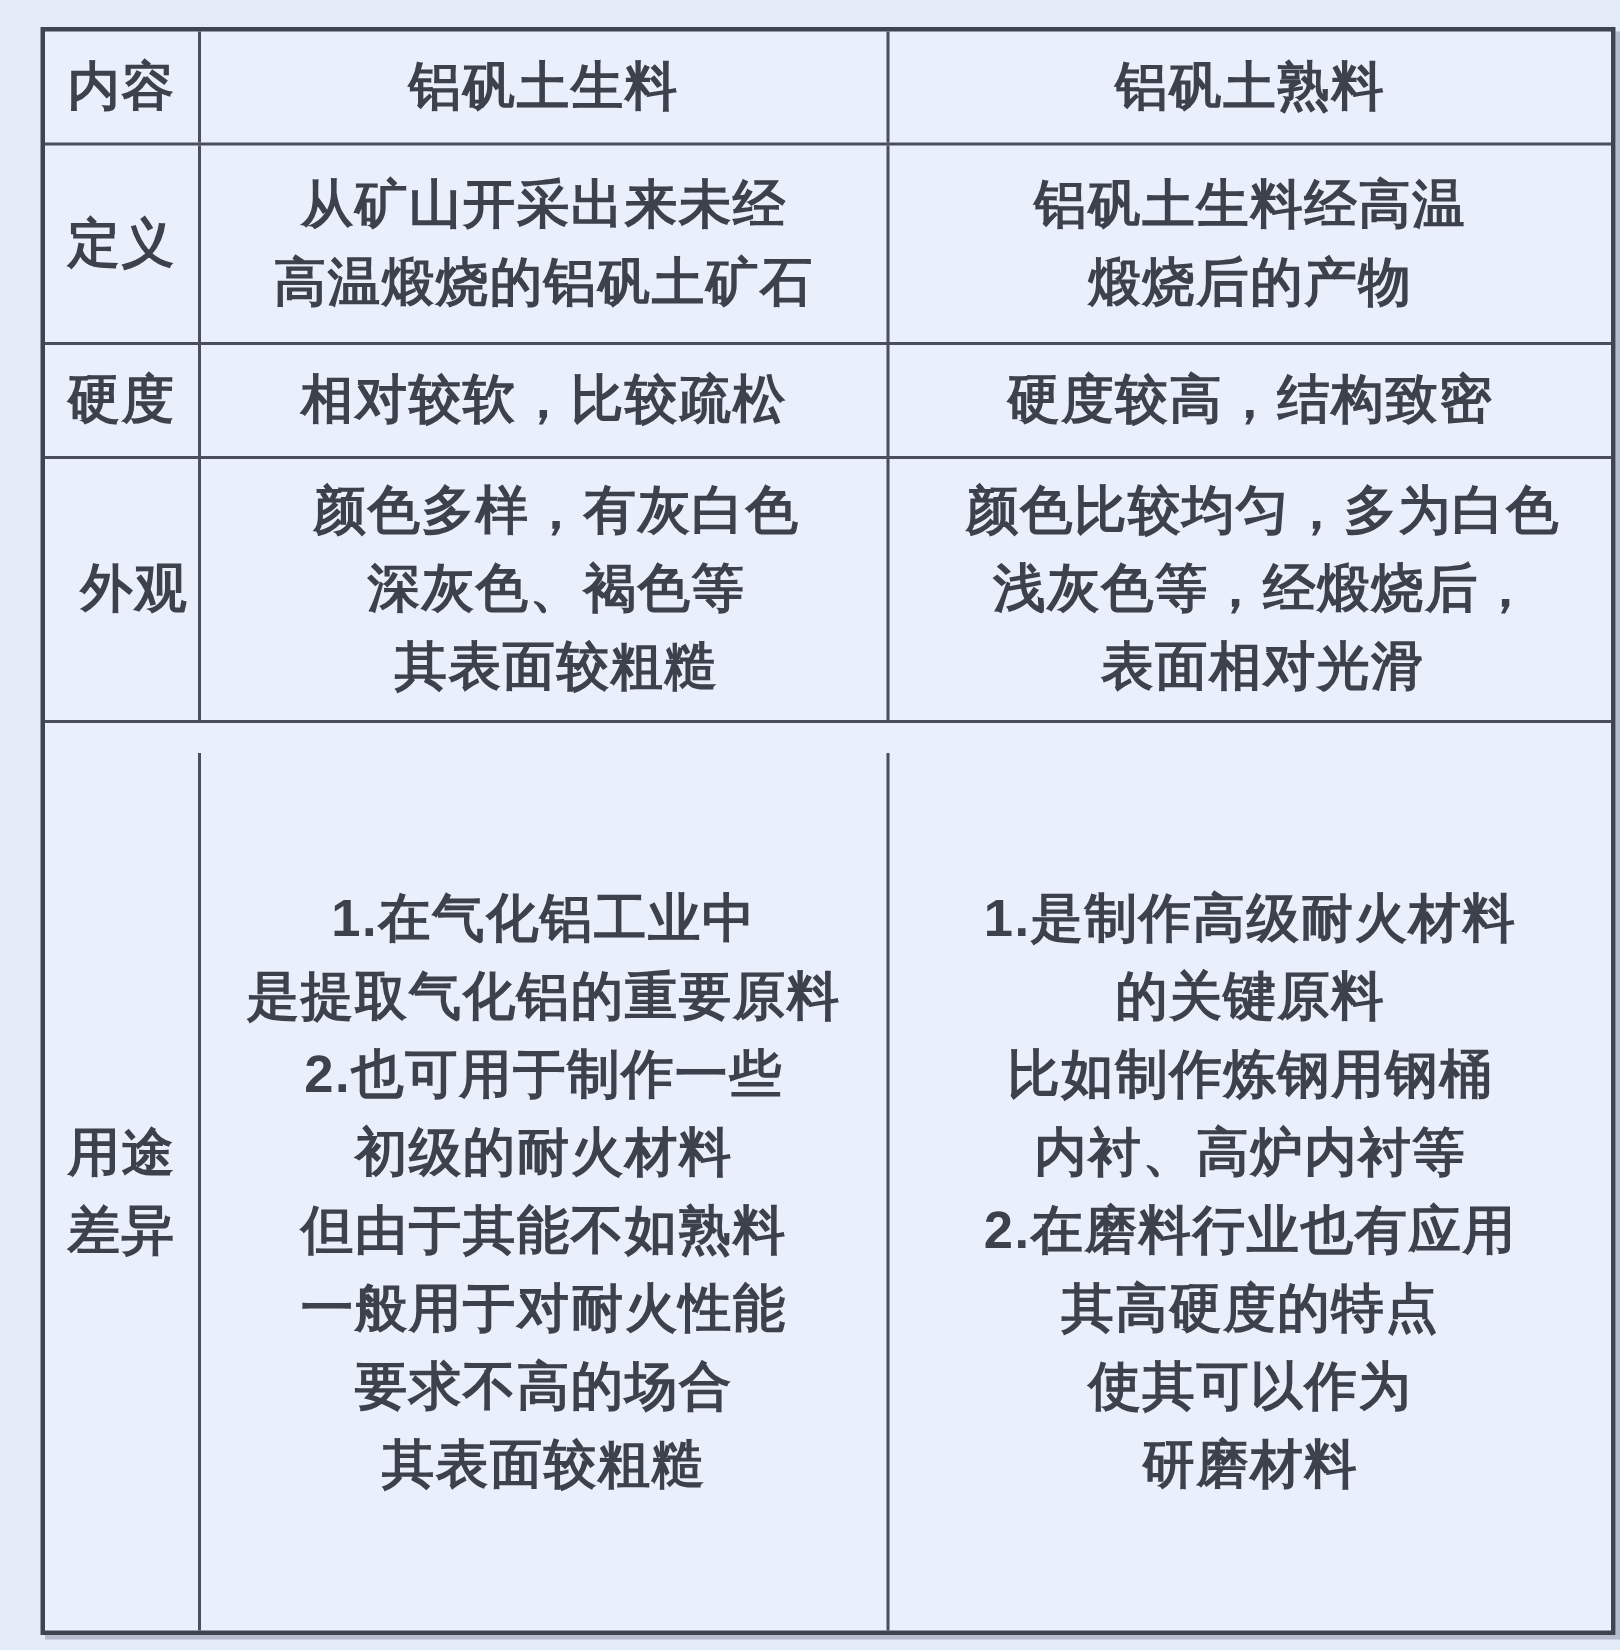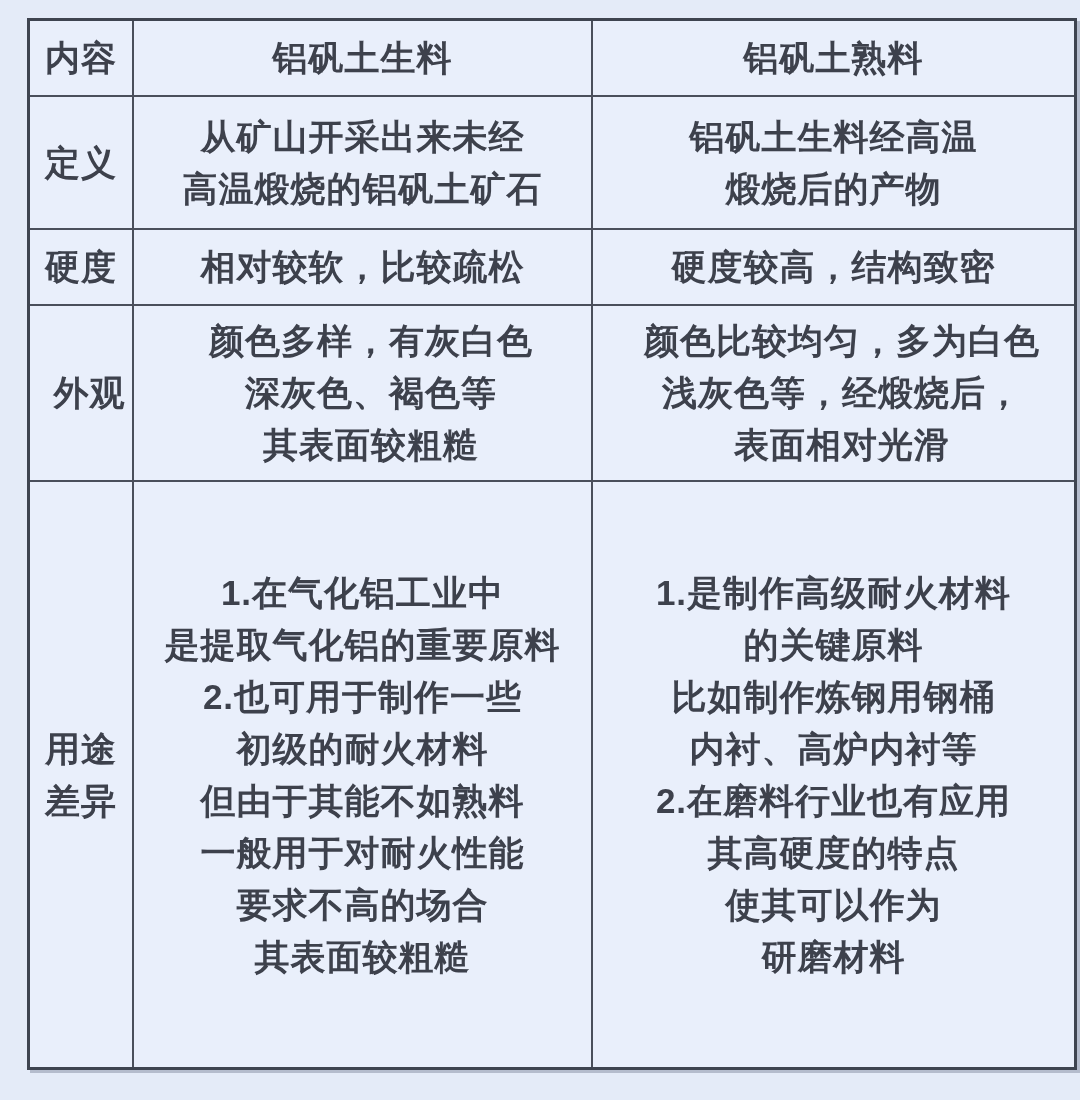--- a/index.html
+++ b/index.html
@@ -46,21 +46,21 @@
     letter-spacing: 1px;
     padding: 4px 6px;
     box-sizing: border-box;
     color: #3d414c;
   }
   .cell:last-child { border-right: none; }
   .h-header { min-height: 74px; }
   .h-def    { min-height: 131px; }
   .h-hard   { min-height: 74px; }
   .h-appear { min-height: 174px; padding-left: 23px; }
-  .h-use    { min-height: 585px; }
+  .h-use    { min-height: 585px; margin-top: 20px; }
   .line { display: block; }
 </style>
 </head>
 <body>
 
 <div class="table-wrap">
   <div class="cmp-table">
 
     <div class="row">
       <div class="cell h-header">内容</div>

